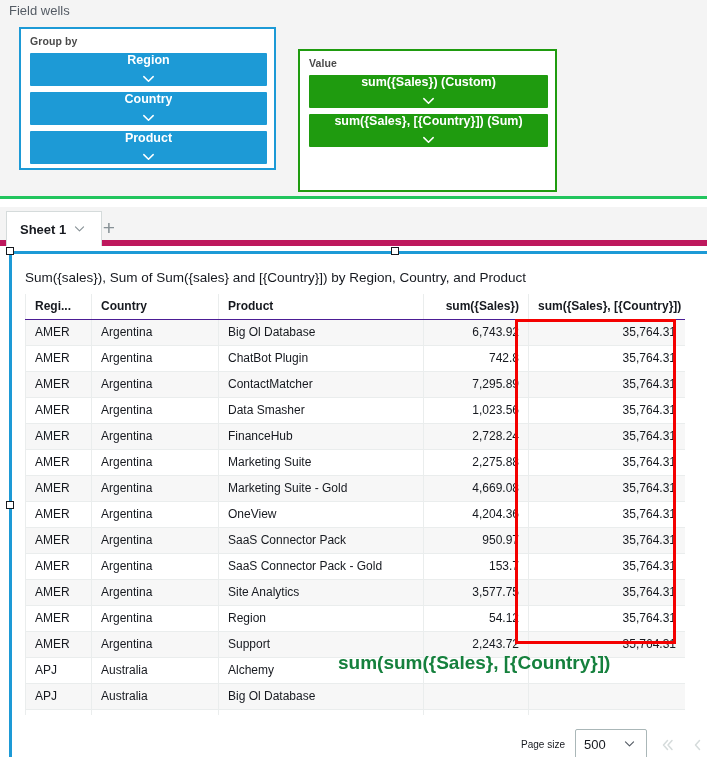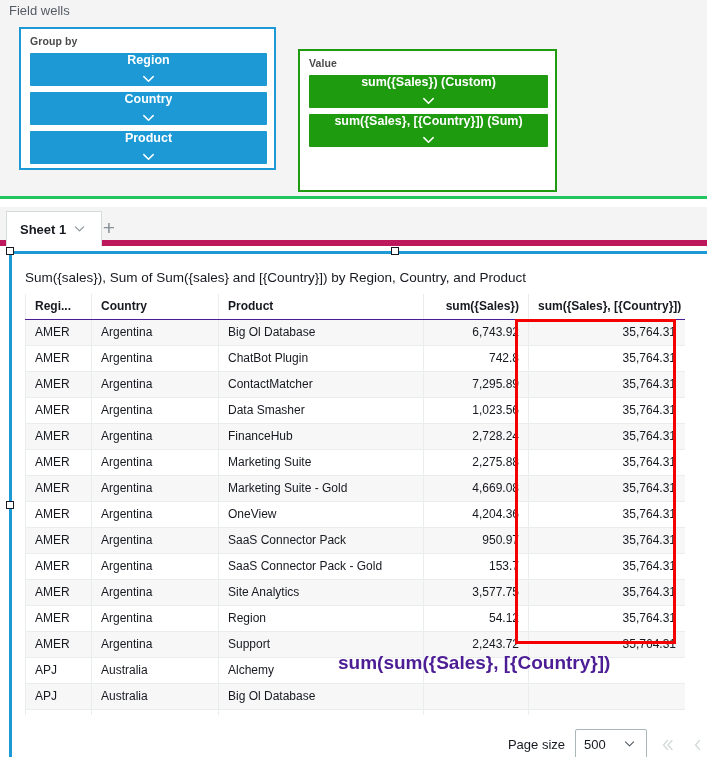--- a/index.html
+++ b/index.html
@@ -106,30 +106,30 @@
   col.c-sum2    { width: 157px; }
 
   
   .red-box {
     position: absolute; left: 503px; top: 65px; width: 161px; height: 325px;
     border: 3px solid #f40000; pointer-events: none; z-index: 5;
   }
   
   .red-note {
     position: absolute; left: 338px; top: 652px;
-    font-size: 19px; font-weight: bold; color: #4c1d95;
+    font-size: 19px; font-weight: bold; color: #15803d;
     white-space: nowrap; z-index: 6;
   }
 
   
   .pager {
     position: absolute; right: 0px; top: 475px;
     display: flex; align-items: center; gap: 10px;
   }
-  .pager-label { font-size: 13px; color: #16191f; }
+  .pager-label { font-size: 10px; color: #16191f; }
   .pagesize-select {
     width: 72px; height: 31px; border: 1px solid #aab7b8; background: #fff;
     border-radius: 2px; display: flex; align-items: center;
     padding: 0 8px; font-size: 13px; color: #16191f; cursor: pointer;
   }
   .pagesize-select .ps-val { flex: 1 1 auto; }
   .pg-btn {
     width: 20px; height: 26px; display: flex; align-items: center; justify-content: center;
     color: #d5dbdb; font-size: 17px; cursor: pointer; user-select: none;
   }

